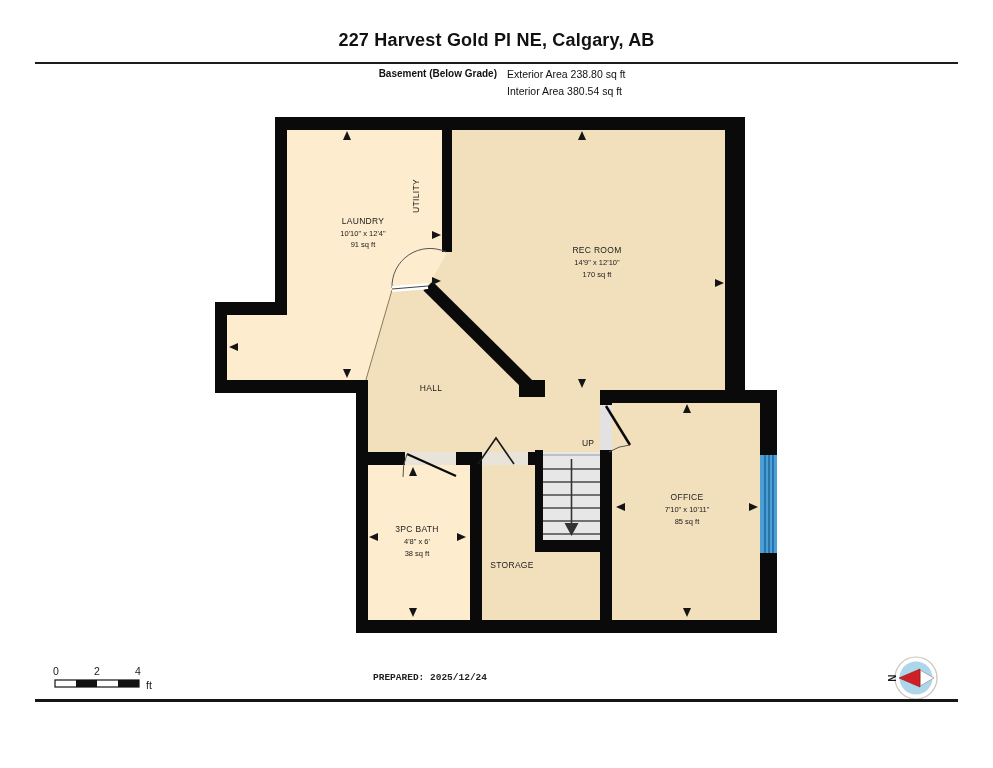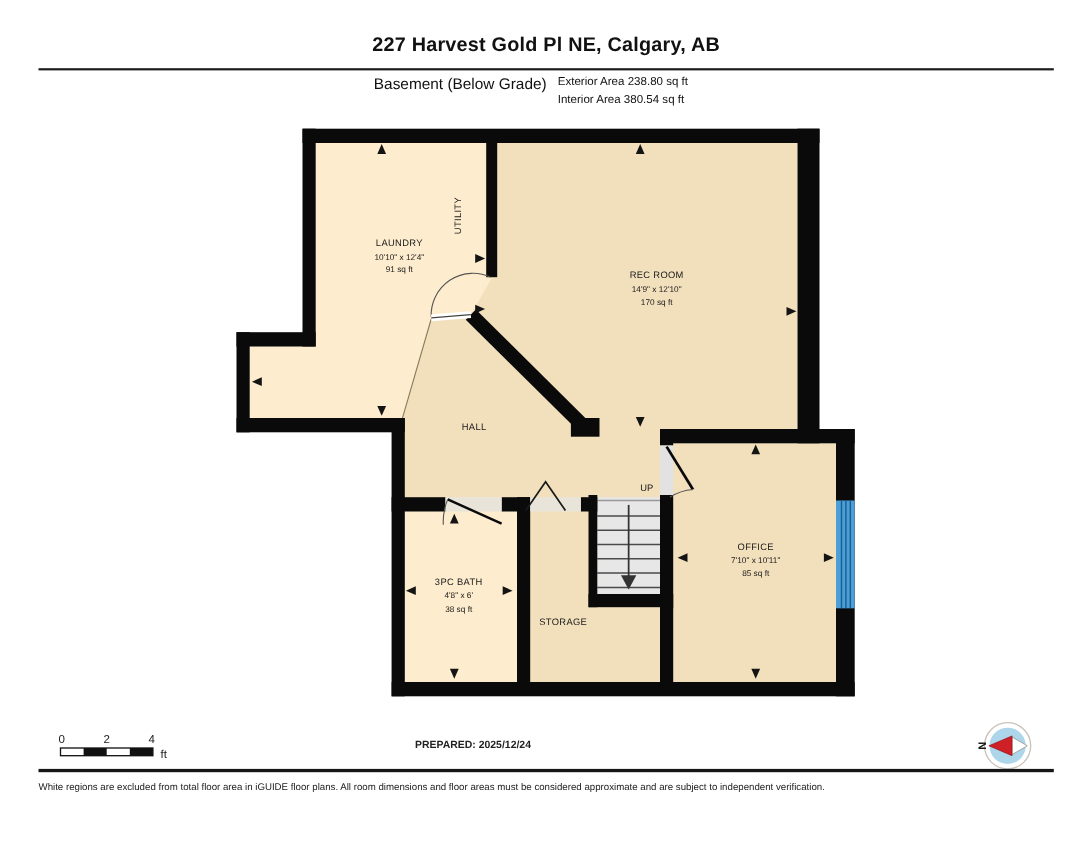--- a/index.html
+++ b/index.html
@@ -1,24 +1,24 @@
 <!DOCTYPE html>
 <html><head>
 <meta charset="utf-8">
 <style>
   html,body{margin:0;padding:0;background:#fff;}
   #page{position:relative;width:993px;height:768px;background:#ffffff;overflow:hidden;
         font-family:"Liberation Sans",sans-serif;color:#111;}
   .abs{position:absolute;}
   #title{top:30px;left:0;width:993px;text-align:center;font-size:18px;font-weight:bold;letter-spacing:.2px;}
   #rule-top{top:62px;left:35px;width:923px;height:2px;background:#1c1c1c;}
-  #floor-label{top:68px;right:496px;font-size:14px;font-weight:normal;}
+  #floor-label{top:68px;right:496px;font-size:10px;font-weight:bold;}
   #ext-area{top:68px;left:507px;font-size:10.5px;}
   #int-area{top:85px;left:507px;font-size:10.5px;}
-  #prepared{top:672px;left:0;width:860px;text-align:center;font-size:9.5px;font-weight:bold;color:#222;}
+  #prepared{top:672px;left:0;width:860px;text-align:center;font-size:9.5px;font-weight:bold;color:#222;font-family:Liberation Mono, monospace;}
   #rule-bottom{top:699px;left:35px;width:923px;height:3px;background:#161616;}
   #disclaimer{top:710px;left:35px;width:930px;font-size:8.8px;color:#222;}
   svg text{font-family:"Liberation Sans",sans-serif;fill:#1a1a1a;}
   .room-name{font-size:8.5px;letter-spacing:.3px;}
   .room-dims{font-size:7.5px;}
   .small-lab{font-size:8.5px;}
   .tick{font-size:10.5px;}
 </style>
 </head>
 <body>
@@ -173,15 +173,14 @@
       <circle cx="916" cy="678" r="21" fill="#ffffff" stroke="#c9c2bc" stroke-width="1.2"></circle>
       <circle cx="916" cy="678" r="16.5" fill="#aed6eb"></circle>
       <polygon points="920,670 934,678 920,686" fill="#ffffff" stroke="#9a9a9a" stroke-width="0.8"></polygon>
       <polygon points="899,678 920,669 920,687" fill="#cf2027" stroke="#8e1216" stroke-width="0.6"></polygon>
       <text x="893" y="681" font-size="10" font-weight="bold" text-anchor="middle" transform="rotate(-90 893 678)">N</text>
     </g>
   </svg>
 
   <div id="prepared" class="abs">PREPARED: 2025/12/24</div>
   <div id="rule-bottom" class="abs"></div>
-  <div id="disclaimer" class="abs">White regions are excluded from total floor area in iGUIDE floor plans. All room dimensions and floor areas must be considered approximate and are subject to independent verification.</div>
 
 </div>
 
 </body></html>

